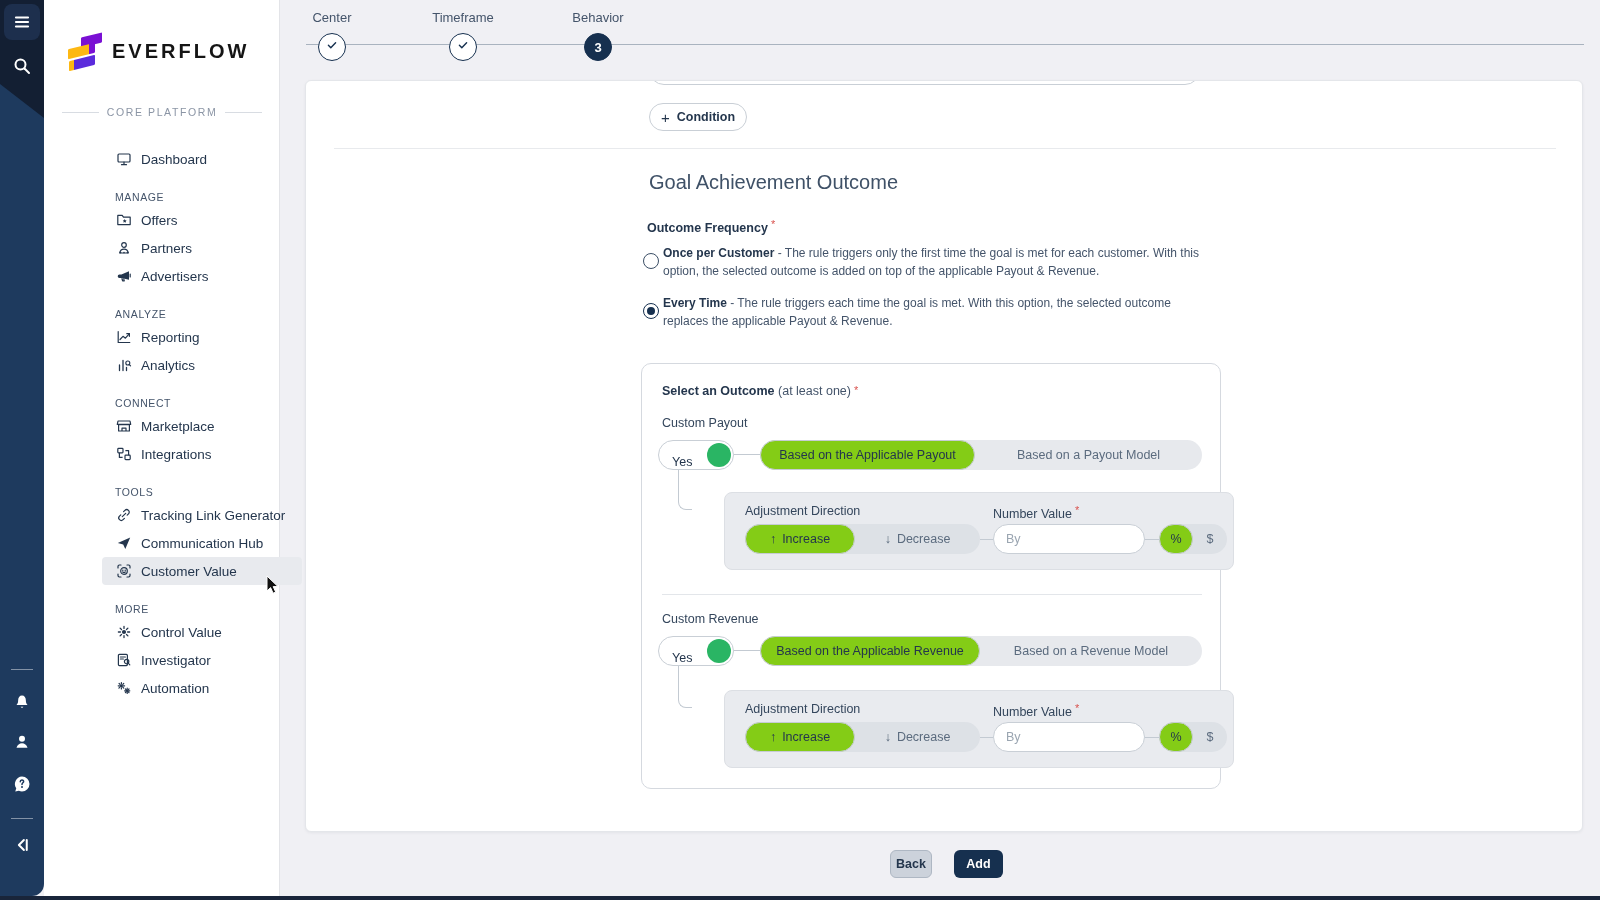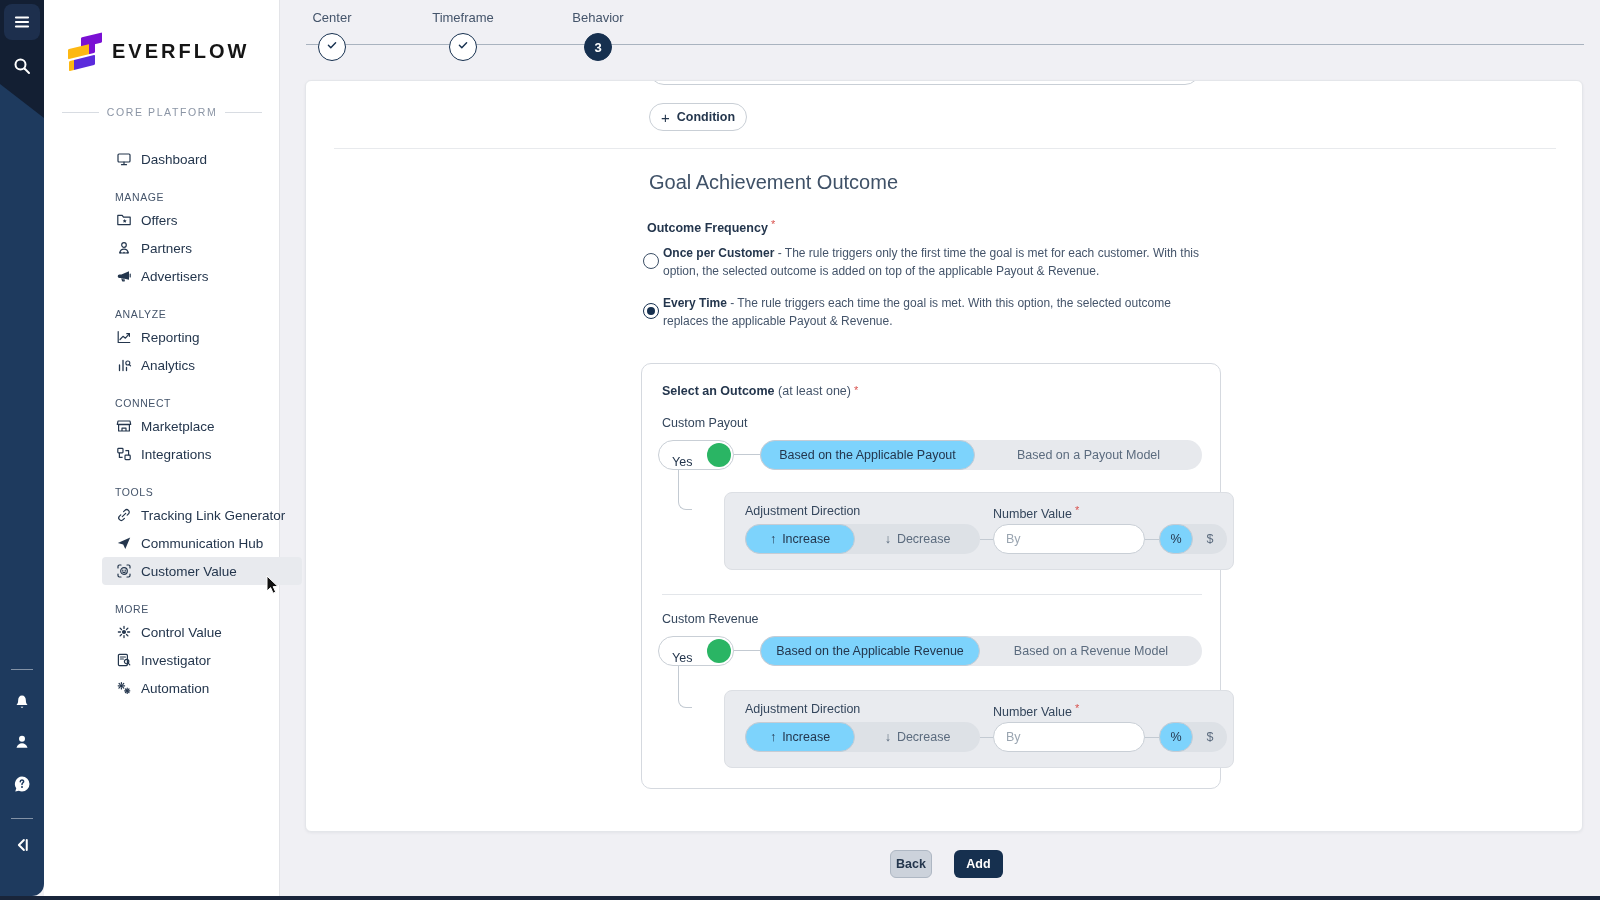--- a/index.html
+++ b/index.html
@@ -60,21 +60,21 @@
   .outcome-box { position:absolute; left:335px; top:282px; width:580px; height:426px; border:1px solid #d5d9df; border-radius:10px; background:#fff; }
   .obox-title { position:absolute; left:20px; top:20px; font-size:12.5px; color:#44546a; }
   .sub-label { position:absolute; font-size:12.5px; color:#34465c; }
   .toggle { position:absolute; width:76px; height:30px; border:1px solid #c9cfd6; border-radius:15px; background:#fff; display:flex; align-items:flex-end; cursor:pointer; }
   .toggle .tlabel { margin-left:13px; font-size:12.5px; color:#24364d; }
   .toggle .knob { position:absolute; right:2px; top:2px; width:24px; height:24px; border-radius:50%; background:#2ab564; }
   .conn { position:absolute; border-top:1.5px solid #c3cad2; }
   .lconn { position:absolute; border-left:1.5px solid #c3cad2; border-bottom:1.5px solid #c3cad2; border-bottom-left-radius:8px; }
   .seg { position:absolute; height:30px; border-radius:15px; background:#e7e9ed; display:flex; align-items:center; }
   .seg .opt { display:flex; align-items:center; justify-content:center; gap:6px; height:30px; font-size:12.5px; color:#5b6b7e; cursor:pointer; flex:1; }
-  .seg .opt.sel { background:#7dd3fc; border:1px solid #c6ccd4; border-radius:15px; color:#24364d; }
+  .seg .opt.sel { background:#84cc16; border:1px solid #c6ccd4; border-radius:15px; color:#24364d; }
   .adj-box { position:absolute; left:50px; width:510px; height:78px; background:#e9ebef; border:1px solid #dcdfe4; border-radius:8px;margin-left:32px; }
   .adj-box .seg { background:#dde1e6; }
   .num-input { position:absolute; height:30px; border:1px solid #c9cfd6; border-radius:15px; background:#fff; padding:8px 12px; font-size:12.5px; font-family:"Liberation Sans",sans-serif; color:#3b82f6; outline:none; }
   .num-input::placeholder { color:#9aa5b1; }
 
   
   .btn { position:absolute; top:850px; height:28px; border-radius:6px; font-size:12.5px; font-weight:700; display:flex; align-items:center; justify-content:center; cursor:pointer; border:none; font-family:"Liberation Sans",sans-serif; }
   .btn-back { left:890px; width:42px; background:#ccd2db; border:1px solid #aeb7c3; color:#24364d; }
   .btn-add { left:954px; width:49px; background:#16304f; color:#fff; }
 

